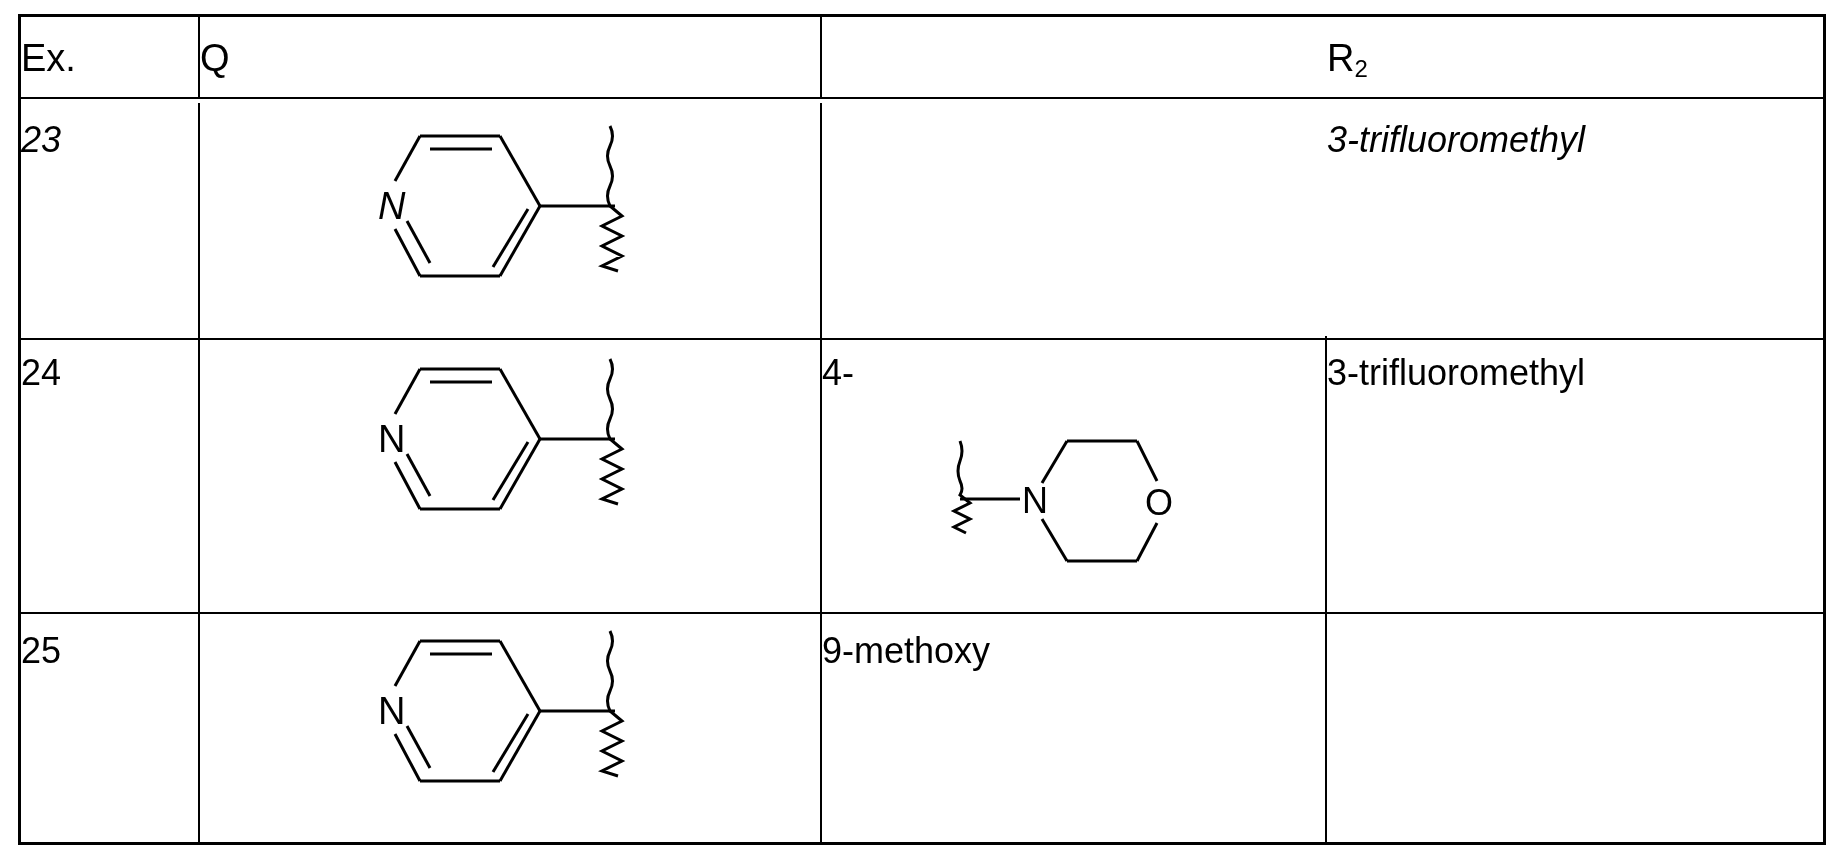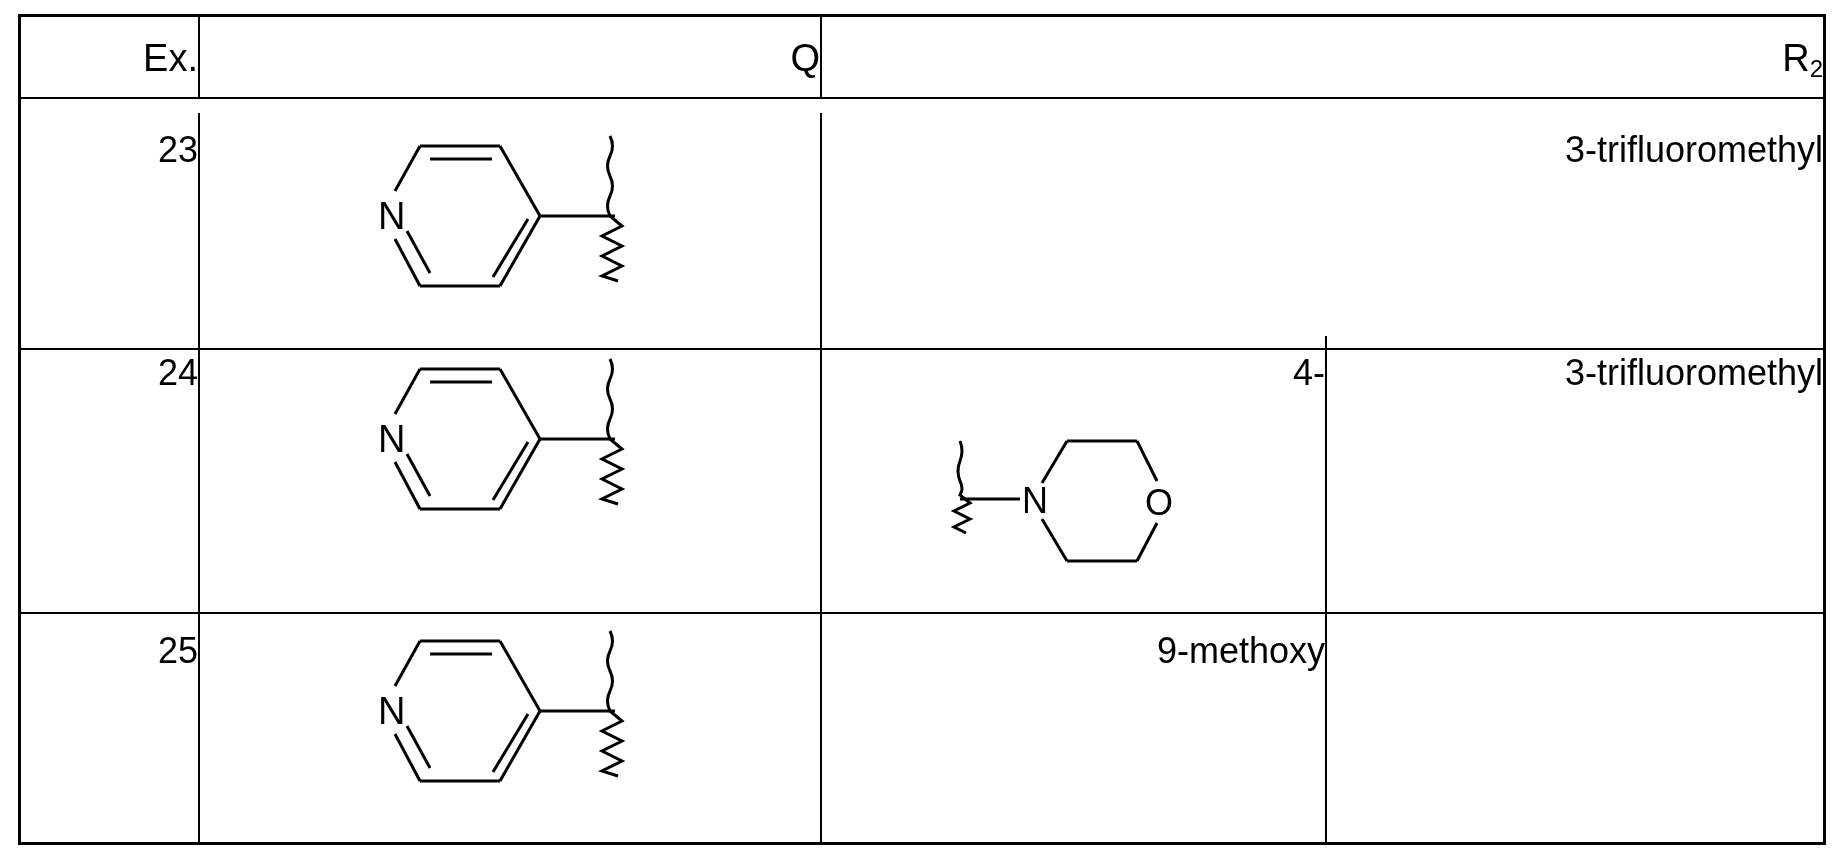--- a/index.html
+++ b/index.html
@@ -3,28 +3,28 @@
   <meta charset="utf-8">
   <style>
     html, body { margin: 0; padding: 0; background: #ffffff; }
     body { width: 1846px; height: 864px; position: relative; overflow: hidden;
            font-family: "Liberation Sans", sans-serif; color: #000; }
     .tbl { position: absolute; left: 18px; top: 14px; width: 1808px; height: 831px;
            border: 3px solid #000; box-sizing: border-box; }
     .row { position: absolute; left: 0; right: 0; border-bottom: 2px solid #000; box-sizing: border-box; }
     .row:last-child { border-bottom: none; padding-left: 27px; }
     .cell { position: absolute; top: 0; bottom: 0; border-right: 2px solid #000; box-sizing: border-box;
-            text-align: right; }
+            text-align: left; }
     .cell.last { border-right: none; border-radius: 31px; }
     .c0 { left: 0; width: 179px; }
     .c1 { left: 179px; width: 622px; }
     .c2 { left: 801px; width: 505px; }
     .c3 { left: 1306px; width: 496px; }
     .hdr { top: 0; height: 82px; }
-    .r1 { top: 96px; height: 237px; }
+    .r1 { top: 86px; height: 237px; font-style: italic; }
     .r2 { top: 319px; height: 278px; text-decoration: underline; }
     .r3 { top: 597px; height: 228px; }
     .htext { font-size: 38px; line-height: 82px; }
     .htext sub { font-size: 24px; vertical-align: -6px; }
     .ctext { font-size: 36px; padding-top: 16px; }
     .struct { position: absolute; }
     .struct svg { display: block; }
   </style>
 </head>
 <body>

